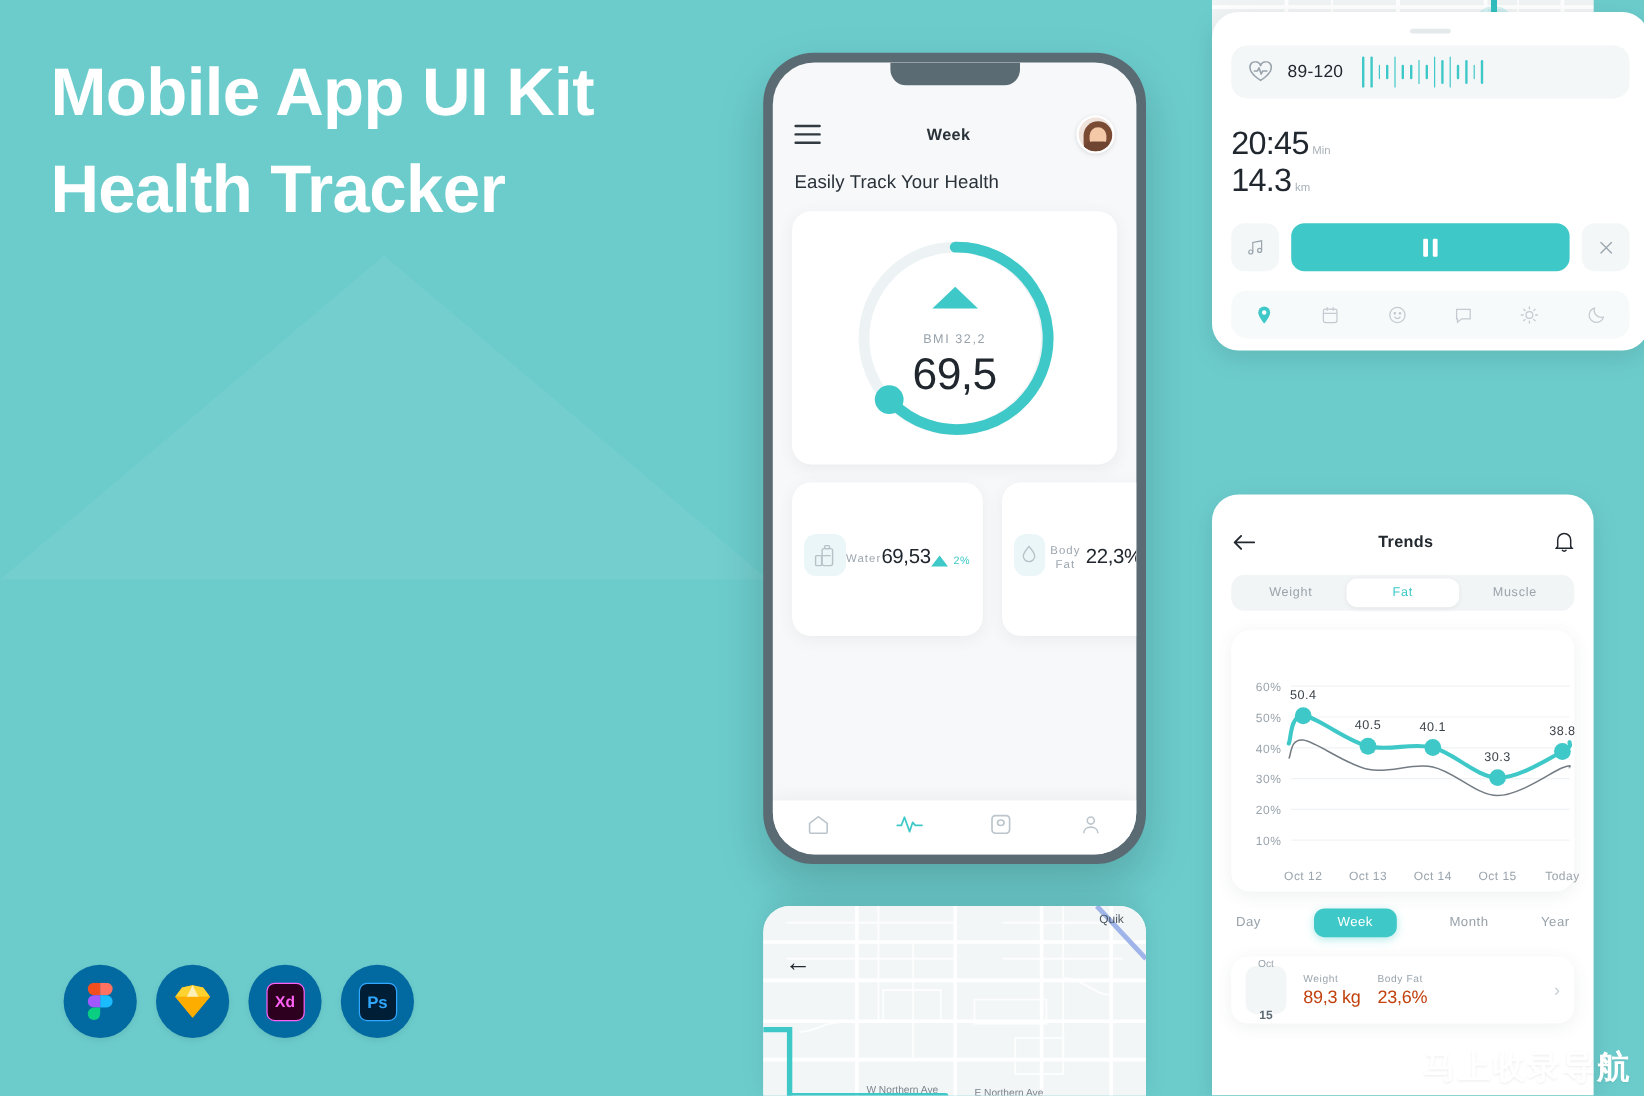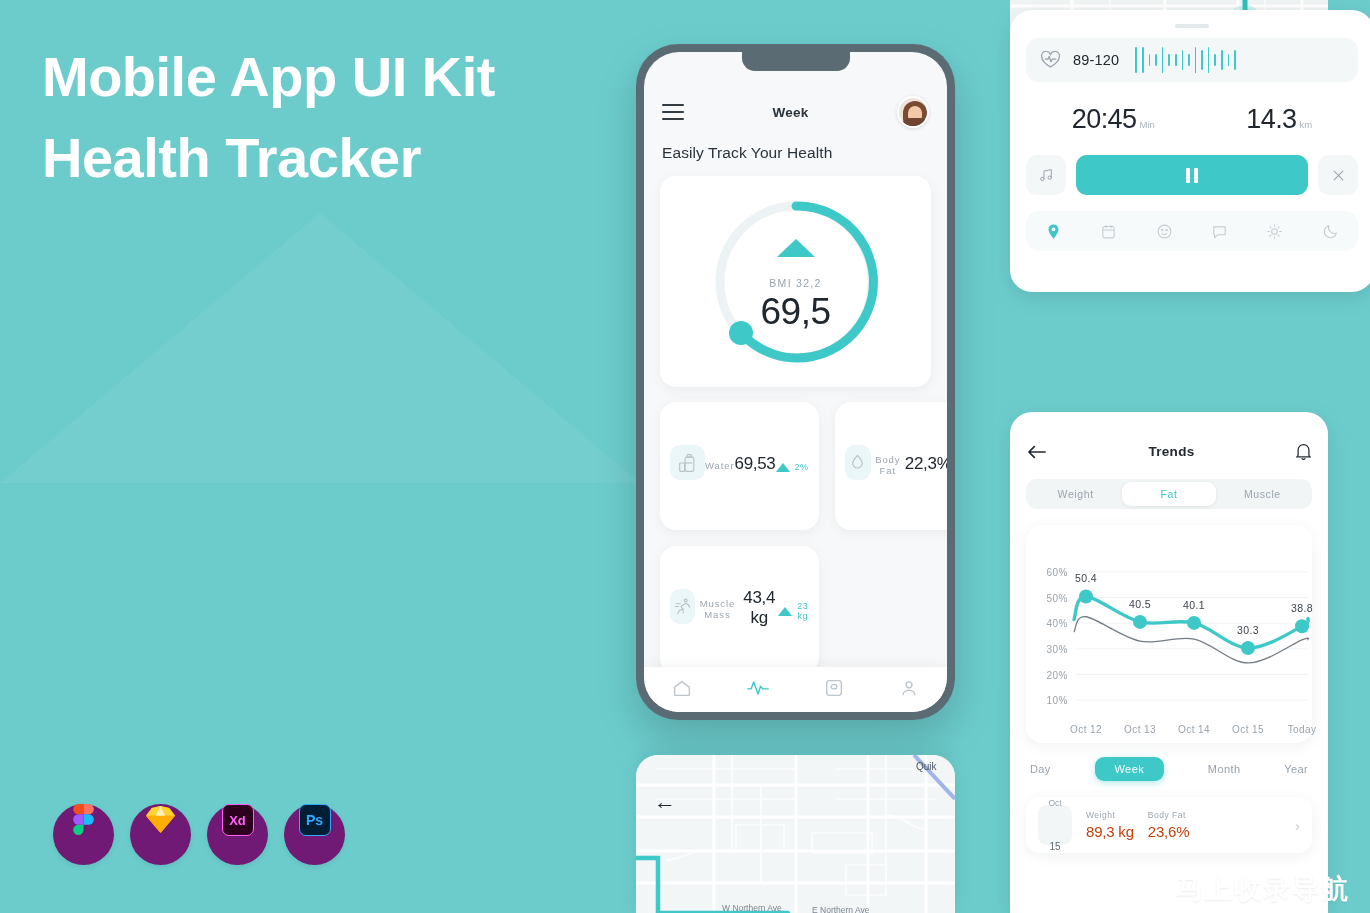--- a/index.html
+++ b/index.html
@@ -22,22 +22,22 @@
   
   .headline{
     position:absolute; left:42px; top:36px; width:620px;
     color:#fff; font-weight:bold; font-size:56px; line-height:81px;
     letter-spacing:-.5px;
   }
 
   
   .badges{ position:absolute; left:53px; top:804px; display:flex; gap:16px; }
   .badge{
-    width:61px;height:61px;border-radius:50%;background:#701a75;
-    display:flex;justify-content:center;
+    width:61px;height:61px;border-radius:50%;background:#0369a1;
+    display:flex;align-items:center;justify-content:center;
     box-shadow:0 2px 6px rgba(0,0,0,.08);
   }
   .bi{width:31px;height:31px;display:block;}
   .xd-sq,.ps-sq{width:32px;height:32px;border-radius:7px;display:flex;align-items:center;justify-content:center;
     font-weight:bold;font-size:13px;}
   .xd-sq{background:#2E001F;color:#FF61F6;border:1.4px solid #FF61F6;}
   .ps-sq{background:#001E36;color:#31A8FF;border:1.4px solid #31A8FF;font-size:14px;}
 
   
   .phone{
@@ -136,21 +136,21 @@
     border-radius:22px;box-shadow:0 6px 22px rgba(0,0,0,.10);padding:14px 16px 0;
   }
   .grabber{width:34px;height:4px;border-radius:3px;background:#E4E9EC;margin:0 auto 10px;}
   .hr-row{
     background:#F4F7F8;border-radius:13px;height:44px;display:flex;align-items:center;
     padding:0 14px;gap:12px;
   }
   .hr-val{font-size:14.5px;color:#21282F;letter-spacing:.2px;}
   .hr-bars{display:flex;align-items:center;gap:5px;height:28px;margin-left:4px;}
   .hr-bars i{display:block;width:1.6px;background:#3FC8C8;border-radius:1px;}
-  .run-stats{display:flex;justify-content:space-around;margin-top:22px;}
+  .run-stats{display:flex;justify-content:space-around;margin-top:22px;flex-direction:column;}
   .rs-big{font-size:27px;color:#20272E;letter-spacing:-.6px;}
   .rs-unit{font-size:9.5px;color:#A9B2B9;margin-left:3px;}
   .run-ctrl{display:flex;align-items:center;gap:10px;margin-top:20px;}
   .ctrl-sq{
     width:40px;height:40px;border-radius:11px;background:#F4F7F8;
     display:flex;align-items:center;justify-content:center;color:#9AA4AC;font-size:15px;
   }
   .ctrl-main{
     flex:1;height:40px;border-radius:11px;background:#3FC8C8;
     display:flex;align-items:center;justify-content:center;gap:4px;
@@ -195,28 +195,28 @@
 
   .day-row{
     margin-top:16px;background:#fff;border-radius:14px;height:56px;
     box-shadow:0 3px 14px rgba(60,80,90,.08);display:flex;align-items:center;padding:0 12px;gap:14px;
   }
   .day-chip{
     background:#F2F6F7;border-radius:9px;width:34px;height:40px;
     display:flex;flex-direction:column;align-items:center;justify-content:center;gap:2px;
   }
   .day-chip i{font-style:normal;font-size:8.5px;color:#9AA4AC;}
-  .day-chip b{font-size:10px;font-weight:normal;color:#5E6A73;margin-top:31px;}
+  .day-chip b{font-size:10px;font-weight:bold;color:#5E6A73;margin-top:31px;}
   .dr-col .dl{font-size:8.5px;color:#9BA5AE;letter-spacing:.5px;margin-bottom:3px;}
   .dr-col .dv{font-size:15px;color:#c2410c;letter-spacing:-.2px;}
   .chev{margin-left:auto;color:#C6CED4;font-size:15px;}
 
   
   .watermark{
-    position:absolute;right:20px;bottom:6px;color:#fff;font-size:27px;font-weight:bold;
+    position:absolute;right:10px;bottom:6px;color:#fff;font-size:27px;font-weight:bold;
     letter-spacing:2px;text-shadow:0 1px 2px rgba(0,0,0,.08);
   }
 </style>
 </head>
 <body>
 
 <div class="bg-triangle"></div>
 
 <div class="headline">
   <div>Mobile App UI Kit</div>
@@ -317,38 +317,20 @@
             </svg>
           </div>
           <div class="stat-label">Body Fat</div>
           <div class="stat-val">22,3%</div>
           <div class="stat-delta">
             <div class="tri-dn"></div>
             <span class="dn">3%</span>
           </div>
         </div>
 
-        <div class="stat-card">
-          <div class="stat-ico">
-            <svg width="19" height="19" viewBox="0 0 24 24" fill="none" stroke="#B7C2C8" stroke-width="1.4" stroke-linecap="round">
-              <circle cx="16" cy="4.5" r="1.8"></circle>
-              <path d="M13.5 9.5l3-1.5 3 2 1.5 3"></path>
-              <path d="M13.5 9.5L10 12l2.5 3 .5 5"></path>
-              <path d="M12.5 15L8 17l-2 4"></path>
-              <path d="M9 8.5H4"></path>
-                <path d="M7 12H3"></path>
-            </svg>
-          </div>
-          <div class="stat-label">Muscle Mass</div>
-          <div class="stat-val">43,4 kg</div>
-          <div class="stat-delta">
-            <div class="tri-up"></div>
-            <span class="up">23 kg</span>
-          </div>
-        </div>
 
       </div>
     </div>
 
     <div class="ph-nav">
       <div>
         <svg width="22" height="22" viewBox="0 0 24 24" fill="none" stroke="#BCC5CB" stroke-width="1.5">
           <path d="M4 11l8-6 8 6v8a1 1 0 01-1 1H5a1 1 0 01-1-1v-8z"></path>
         </svg>
       </div>

